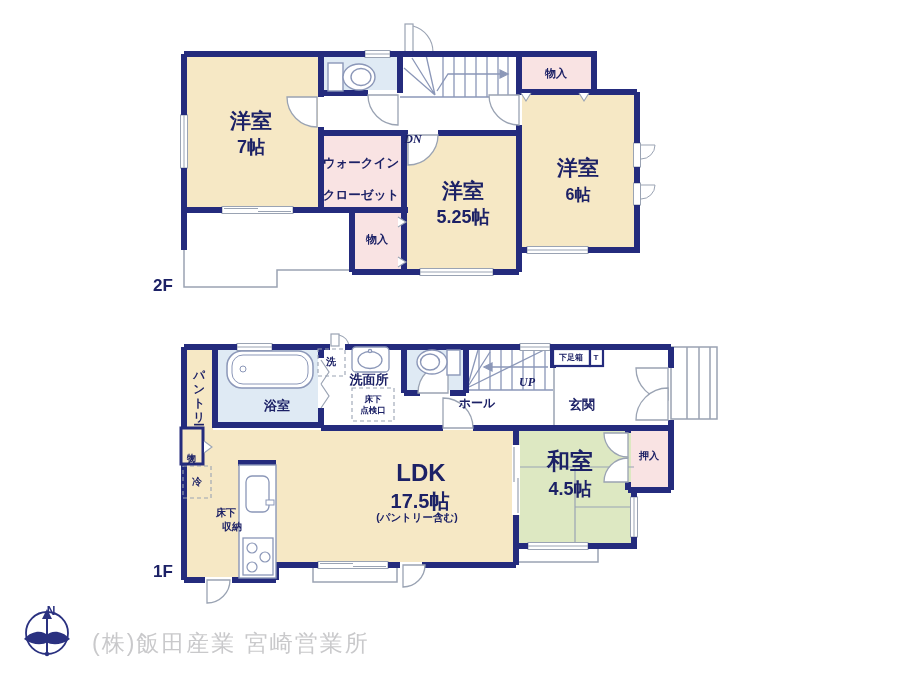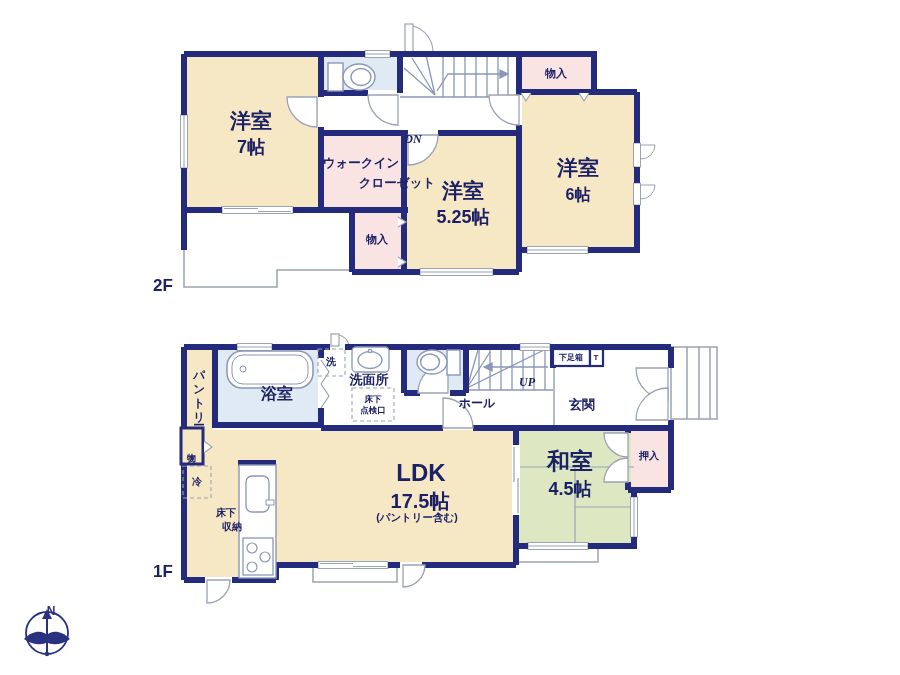--- a/index.html
+++ b/index.html
@@ -217,32 +217,32 @@
     <polygon points="47,609 42,619 52,619" fill="#2a3180"></polygon>
     <path d="M24,639 C33,629 44,631 47,635 C50,631 61,629 70,639 C61,646 50,645 47,642 C44,645 33,646 24,639 Z" fill="#2a3180"></path>
     <circle cx="47" cy="654" r="2.2" fill="#2a3180"></circle>
   </g>
 </svg>
 
 <div class="lbl" style="left:163px;top:286px;font-size:17px;">2F</div>
 <div class="lbl" style="left:251px;top:121px;font-size:21px;">洋室</div>
 <div class="lbl" style="left:251px;top:147px;font-size:18px;">7帖</div>
 <div class="lbl" style="left:361px;top:164px;font-size:12.5px;">ウォークイン</div>
-<div class="lbl" style="left:361px;top:184px;font-size:12.5px;margin-left:36px;">クローゼット</div>
+<div class="lbl" style="left:361px;top:196px;font-size:12.5px;">クローゼット</div>
 <div class="lbl" style="left:463px;top:191px;font-size:21px;">洋室</div>
 <div class="lbl" style="left:463px;top:217px;font-size:18px;">5.25帖</div>
 <div class="lbl" style="left:578px;top:168px;font-size:21px;">洋室</div>
 <div class="lbl" style="left:578px;top:195px;font-size:16px;">6帖</div>
 <div class="lbl" style="left:556px;top:74px;font-size:11px;">物入</div>
 <div class="lbl" style="left:377px;top:240px;font-size:11px;">物入</div>
 <div class="lbl serif" style="left:413px;top:104px;font-size:12px;margin-top:35px;">DN</div>
 
 <div class="lbl" style="left:163px;top:572px;font-size:17px;">1F</div>
 <div class="lbl vtext" style="left:193px;top:352px;height:78px;font-size:11.5px;">パントリー</div>
-<div class="lbl" style="left:277px;top:394px;font-size:16px;">浴室</div>
+<div class="lbl" style="left:277px;top:406px;font-size:13px;">浴室</div>
 <div class="lbl" style="left:331px;top:362px;font-size:10px;">洗</div>
 <div class="lbl" style="left:369px;top:380px;font-size:13px;">洗面所</div>
 <div class="lbl" style="left:373px;top:399px;font-size:8.5px;">床下</div>
 <div class="lbl" style="left:373px;top:410px;font-size:8.5px;">点検口</div>
 <div class="lbl" style="left:477px;top:403px;font-size:12px;">ホール</div>
 <div class="lbl serif" style="left:527px;top:382px;font-size:12px;">UP</div>
 <div class="lbl" style="left:571px;top:358px;font-size:8px;">下足箱</div>
 <div class="lbl" style="left:596px;top:358px;font-size:8px;">T</div>
 <div class="lbl" style="left:582px;top:391px;font-size:13px;margin-top:14px;">玄関</div>
 <div class="lbl" style="left:649px;top:456px;font-size:10px;">押入</div>
@@ -250,14 +250,15 @@
 <div class="lbl" style="left:570px;top:489px;font-size:18px;">4.5帖</div>
 <div class="lbl" style="left:421px;top:473px;font-size:24px;">LDK</div>
 <div class="lbl" style="left:420px;top:501px;font-size:20px;">17.5帖</div>
 <div class="lbl" style="left:417px;top:518px;font-size:10.5px;">(パントリー含む)</div>
 <div class="lbl" style="left:197px;top:482px;font-size:10px;">冷</div>
 <div class="lbl vtext" style="left:186px;top:433px;height:28px;font-size:9px;">物入</div>
 <div class="lbl" style="left:226px;top:513px;font-size:10px;">床下</div>
 <div class="lbl" style="left:232px;top:527px;font-size:10px;">収納</div>
 
 <div class="lbl" style="left:51px;top:611px;font-size:12px;color:#2a3180;">N</div>
+<div class="company" style="left:92px;top:628px;">(株)飯田産業 宮崎営業所</div>
 
 </div>
 
 </body></html>

